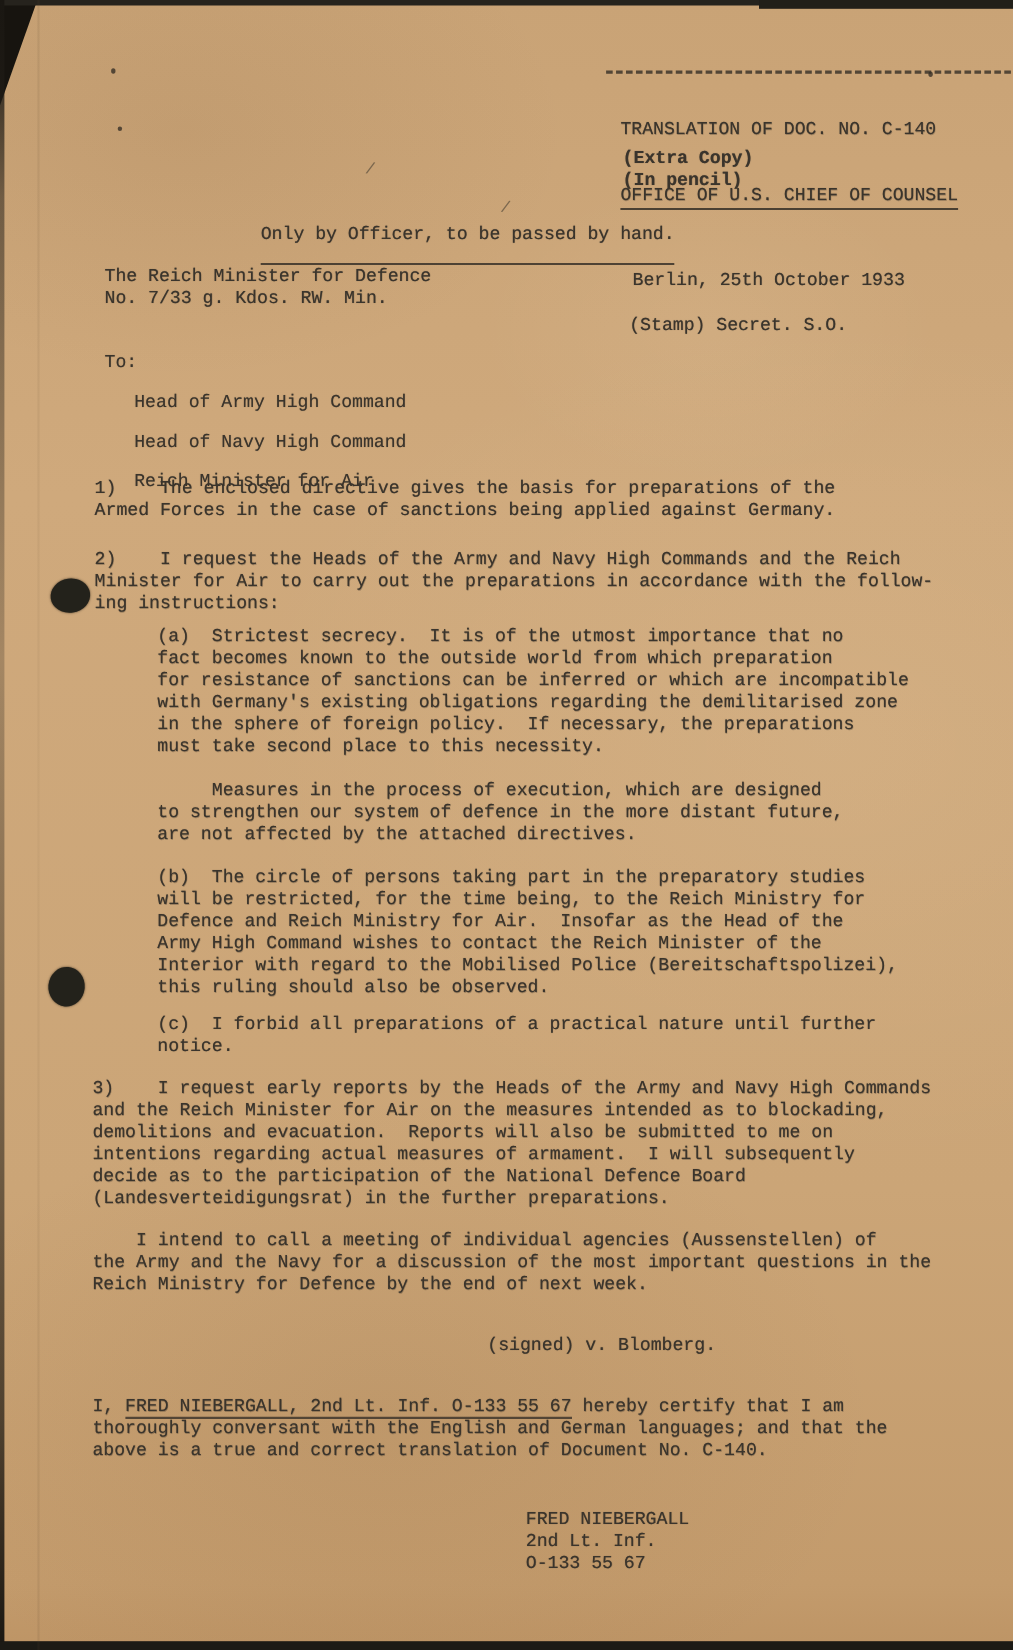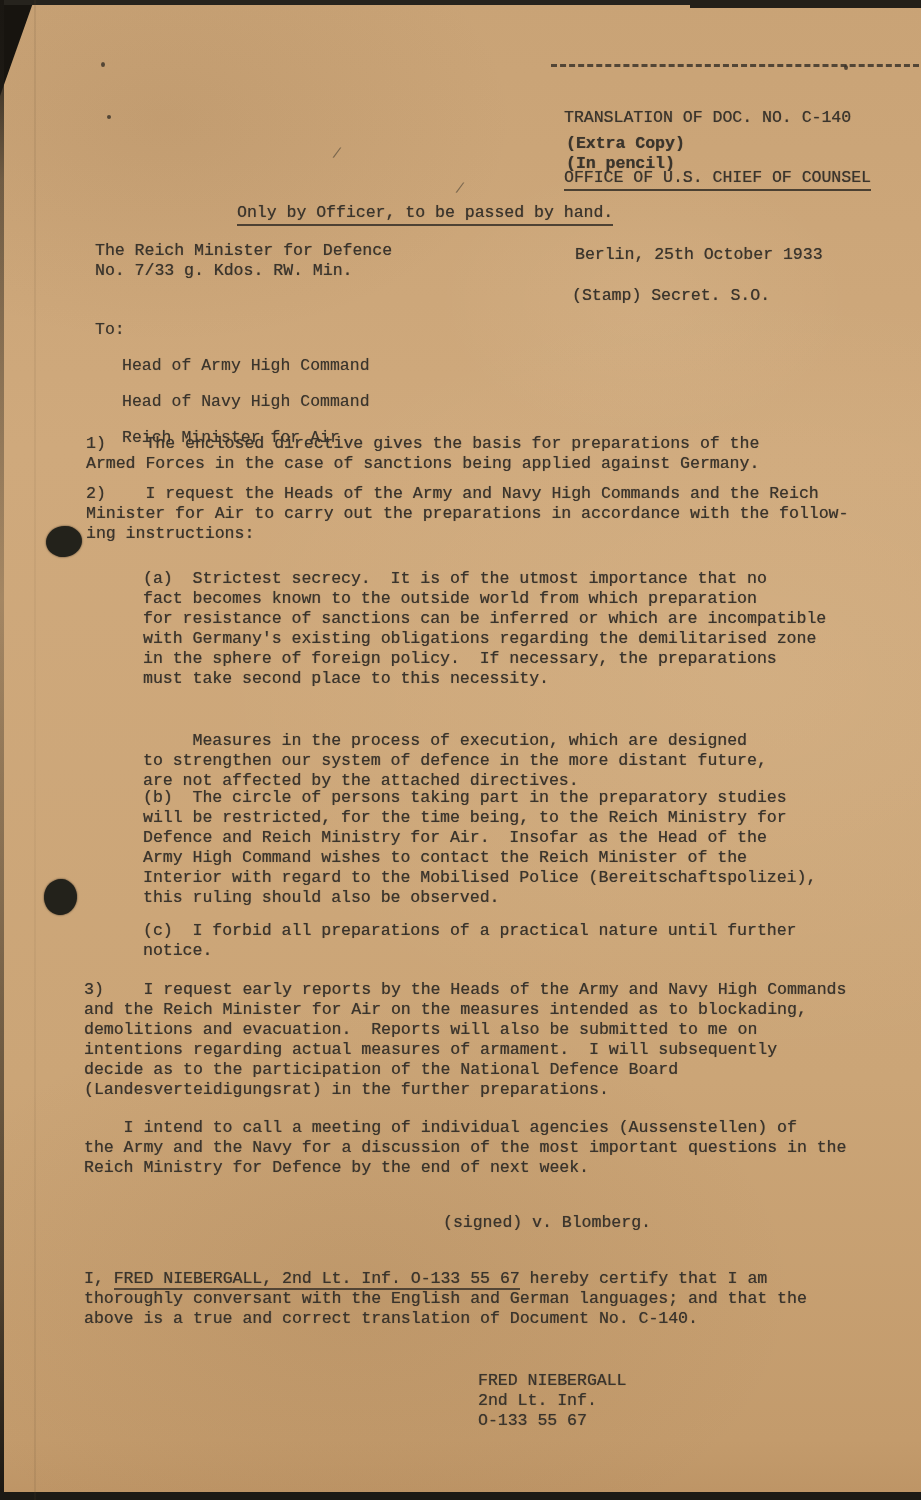--- a/index.html
+++ b/index.html
@@ -17,21 +17,21 @@
     font-family: "Liberation Mono", "DejaVu Sans Mono", monospace;
     font-size: 16.5px;
     line-height: 20px;
     color: #3a342c;
   }
   .txt {
     position: absolute;
     white-space: pre;
     text-shadow: 0 0 0.8px rgba(58,52,44,0.55), 0.4px 0.4px 0 rgba(58,52,44,0.28);
   }
-  .u-block { display: inline-block; border-bottom: 2px solid rgba(55,48,40,0.85); padding-bottom: 1px; }
+  .u-block { display: inline-block; border-bottom: 2px solid rgba(55,48,40,0.85); padding-bottom: 16px; }
   .u-inline { border-bottom: 2px solid rgba(55,48,40,0.8); margin-top: 48px; }
   
   .hdr-rule { position: absolute; left: 551px; top: 64px; width: 368px; height: 0;
               border-top: 3px dashed rgba(52,46,38,0.8); }
   .hdr-line2 { border-bottom: 2px solid rgba(52,46,38,0.85); padding-bottom: 1px; display: inline-block; }
   
   .to-block { position: absolute; left: 95px; top: 320px; display: flex; flex-direction: column; }
   .to-label { white-space: pre; text-shadow: 0 0 0.8px rgba(58,52,44,0.55); }
   .recipient-list { margin-left: 27px; }
   .recipient-list div { white-space: pre; text-shadow: 0 0 0.8px rgba(58,52,44,0.55); margin-top: 16px; }
@@ -94,30 +94,30 @@
     <span class="to-label">To:</span>
     <div class="recipient-list">
       <div>Head of Army High Command</div>
       <div>Head of Navy High Command</div>
       <div>Reich Minister for Air</div>
     </div>
   </div>
 
   <div class="txt" style="left:86px;  top:434px;">1)    The enclosed directive gives the basis for preparations of the
 Armed Forces in the case of sanctions being applied against Germany.</div>
-  <div class="txt" style="left:86px;  top:484px;">2)    I request the Heads of the Army and Navy High Commands and the Reich
+  <div class="txt" style="left:86px;  top:499px;">2)    I request the Heads of the Army and Navy High Commands and the Reich
 Minister for Air to carry out the preparations in accordance with the follow-
 ing instructions:</div>
   <div class="txt" style="left:143px; top:569px;">(a)  Strictest secrecy.  It is of the utmost importance that no
 fact becomes known to the outside world from which preparation
 for resistance of sanctions can be inferred or which are incompatible
 with Germany's existing obligations regarding the demilitarised zone
 in the sphere of foreign policy.  If necessary, the preparations
 must take second place to this necessity.</div>
-  <div class="txt" style="left:143px; top:709px;margin-top:22px;">     Measures in the process of execution, which are designed
+  <div class="txt" style="left:143px; top:709px;">     Measures in the process of execution, which are designed
 to strengthen our system of defence in the more distant future,
 are not affected by the attached directives.</div>
   <div class="txt" style="left:143px; top:921px;">(c)  I forbid all preparations of a practical nature until further
 notice.</div>
   <div class="txt" style="left:143px; top:788px;">(b)  The circle of persons taking part in the preparatory studies
 will be restricted, for the time being, to the Reich Ministry for
 Defence and Reich Ministry for Air.  Insofar as the Head of the
 Army High Command wishes to contact the Reich Minister of the
 Interior with regard to the Mobilised Police (Bereitschaftspolizei),
 this ruling should also be observed.</div>

